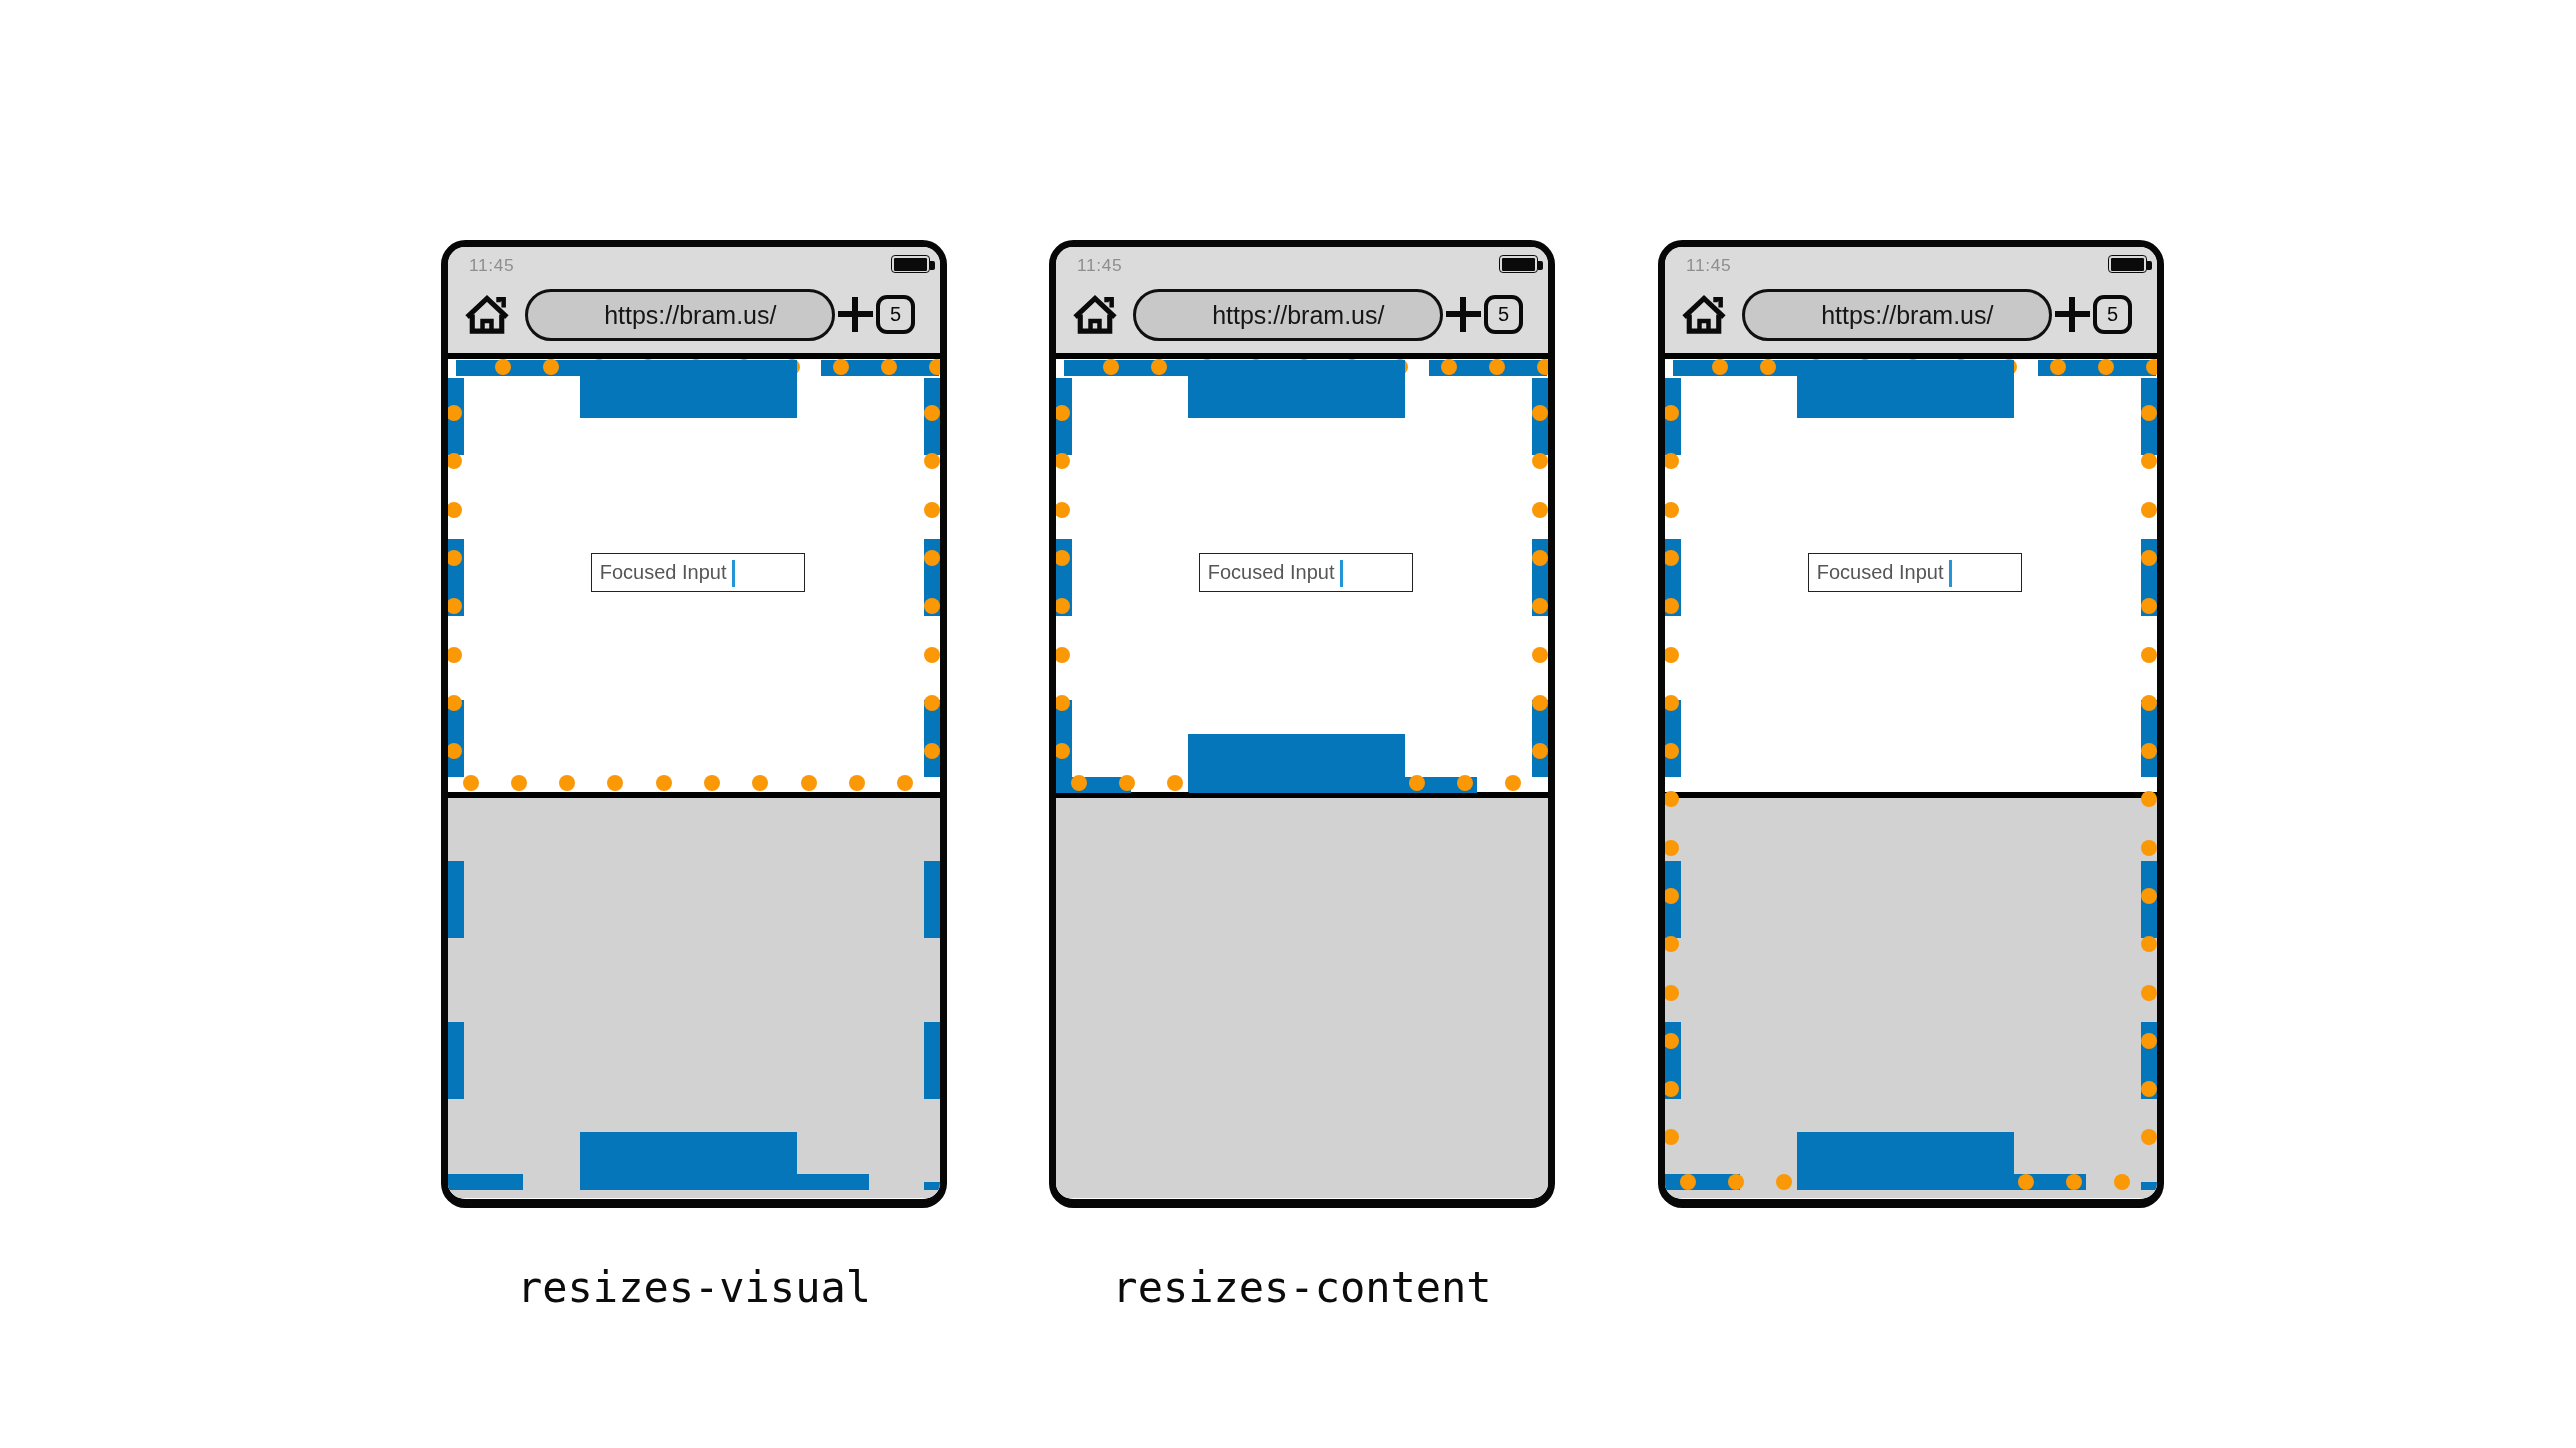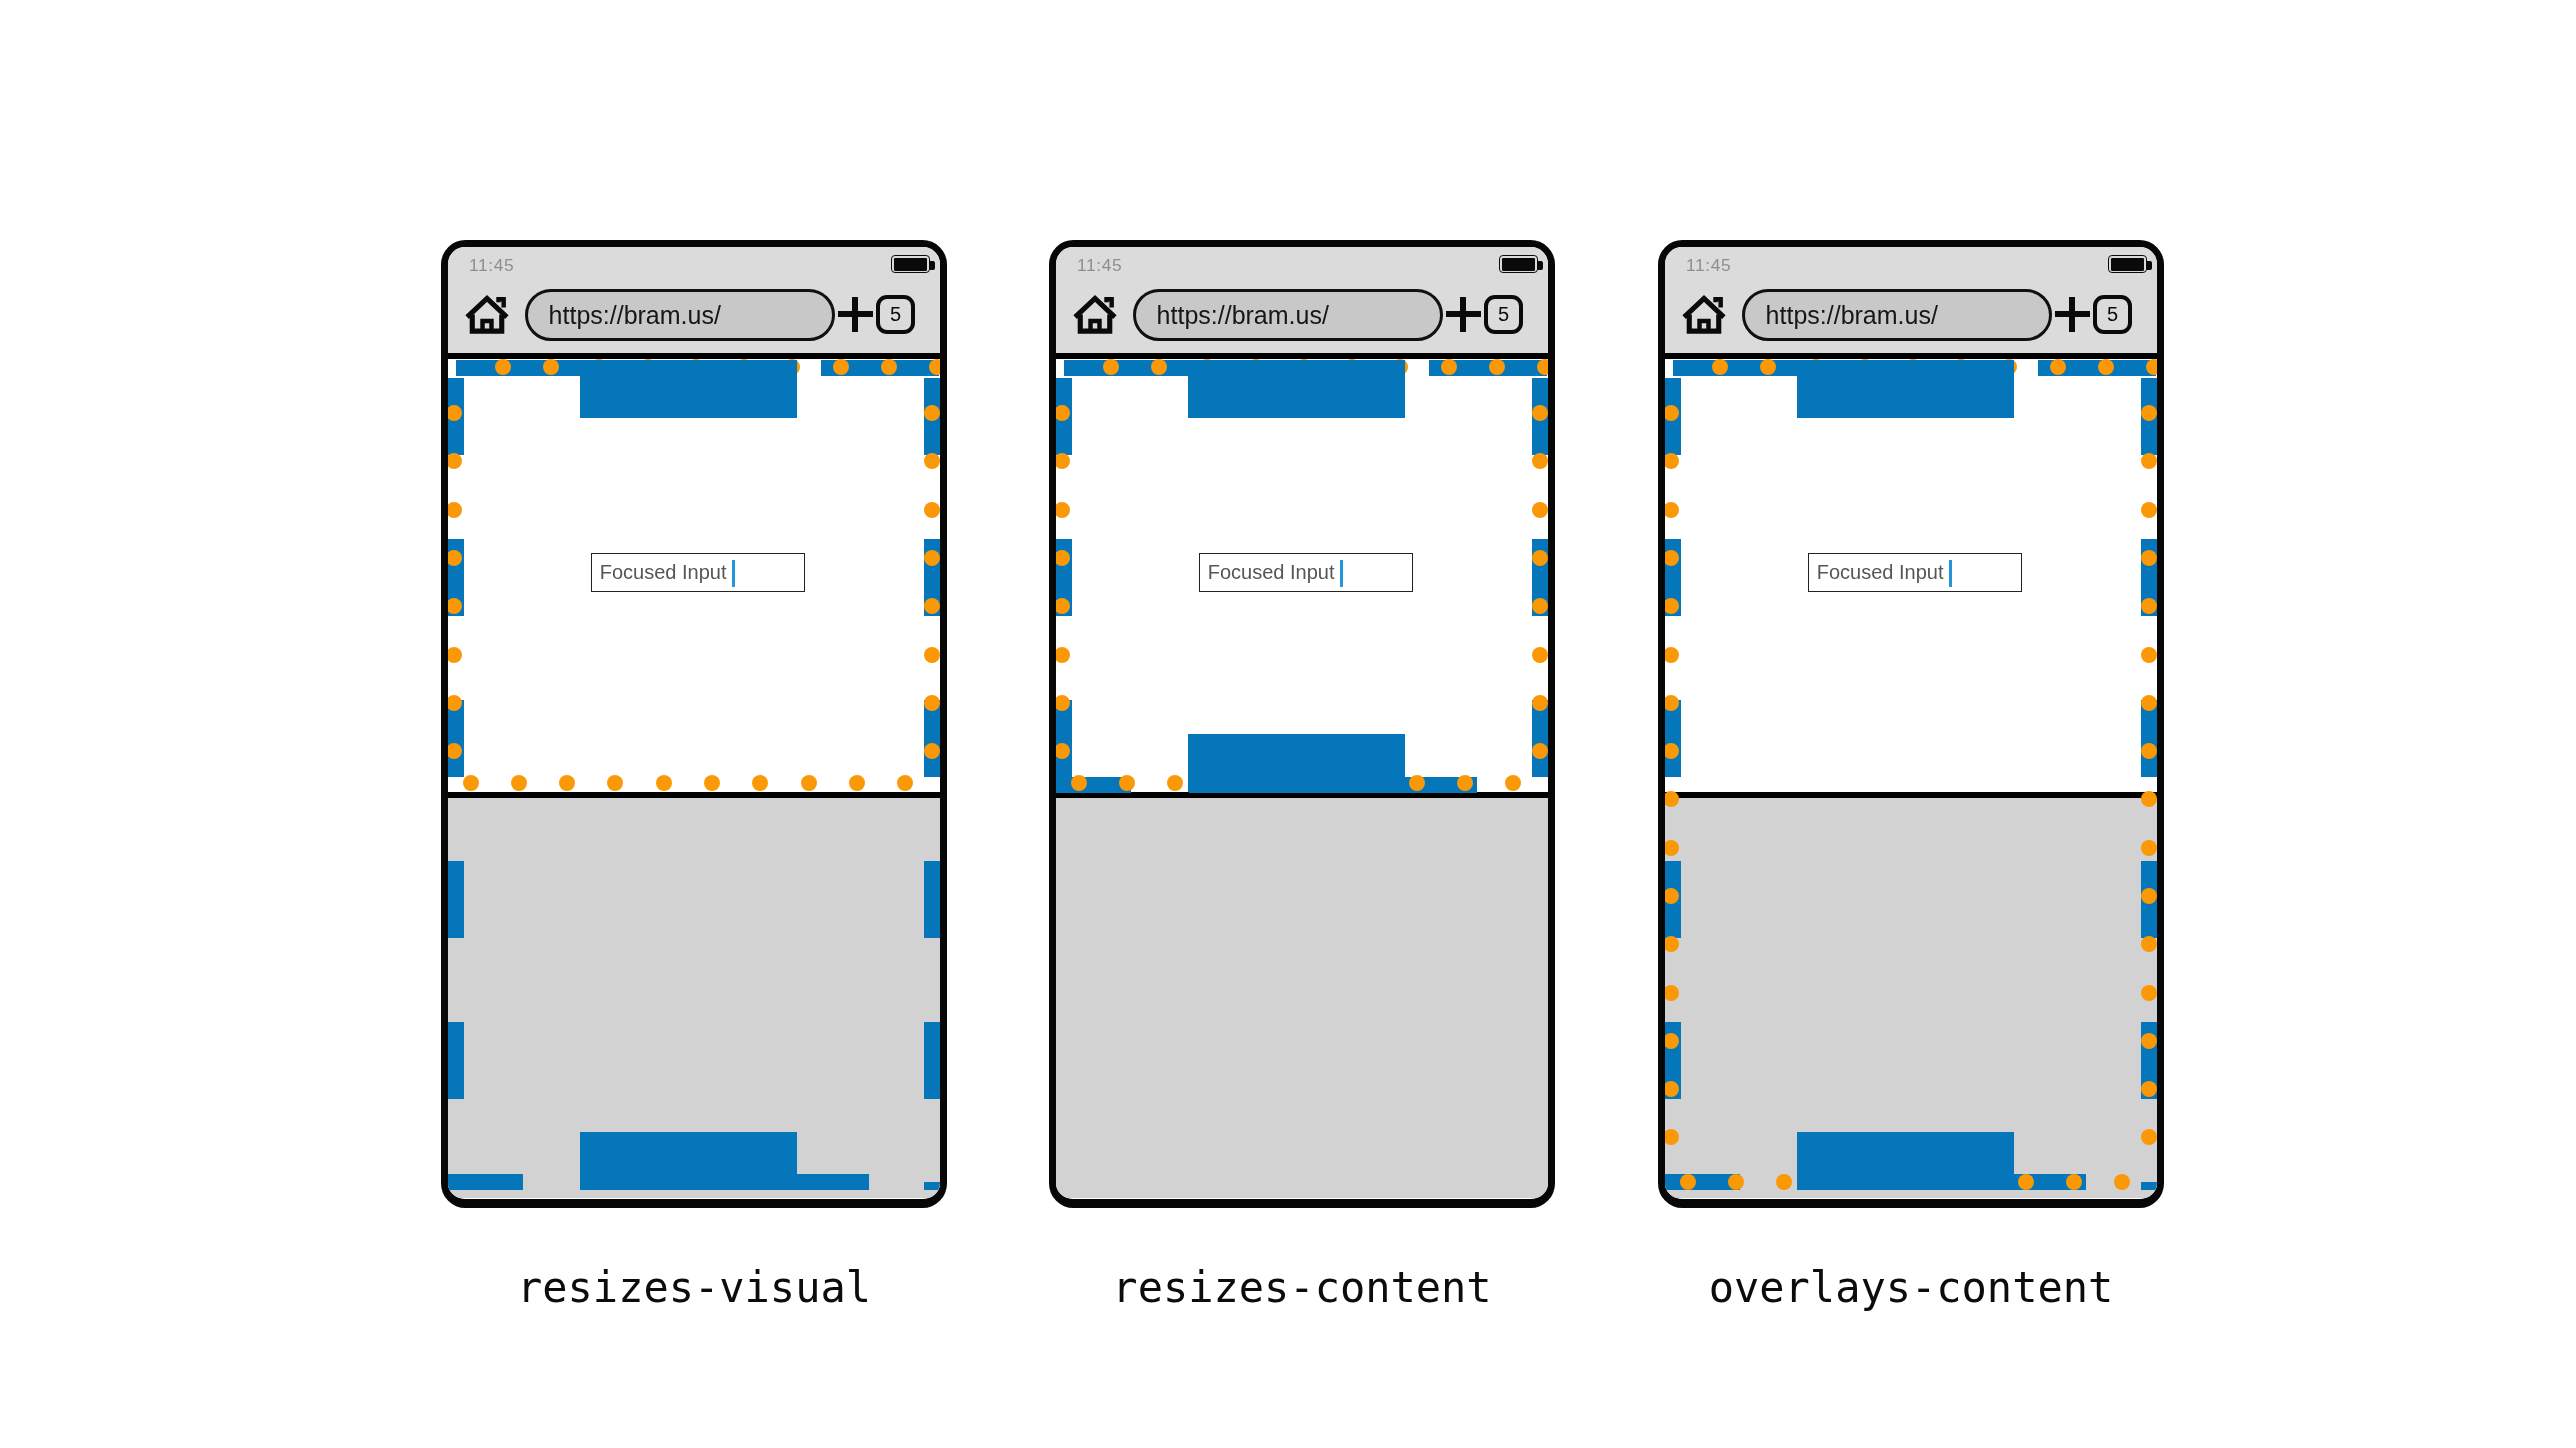--- a/index.html
+++ b/index.html
@@ -31,21 +31,21 @@
         letter-spacing:0.6px;}
   .battery{position:absolute;left:443px;top:8.4px;width:39px;height:18px;
            border:1.9px solid #0a0a0a;border-radius:3.9px;}
   .battery .fill{position:absolute;left:1.9px;top:1.9px;right:1.9px;bottom:1.9px;
                  background:#0a0a0a;border-radius:1.3px;}
   .battery .nub{position:absolute;right:-5.8px;top:4.5px;width:4.5px;height:9px;
                 background:#0a0a0a;border-radius:0 1.9px 1.9px 0;}
   .home{position:absolute;left:15px;top:47px;width:48px;height:41px;}
   .pill{position:absolute;left:77px;top:42px;width:310px;height:52px;
         background:var(--pill);border:3.2px solid #101010;border-radius:26px;
-        display:flex;align-items:center;padding-left:20.6px;}
+        display:flex;align-items:center;padding-left:20.6px;justify-content:center;}
   .url{font-size:25px;color:#161616;font-weight:400;}
   .plus{position:absolute;left:390px;top:50px;width:35px;height:35px;}
   .plus::before{content:"";position:absolute;left:0;top:14px;width:35px;height:6.4px;background:#0a0a0a;}
   .plus::after{content:"";position:absolute;left:14px;top:0;width:6.4px;height:35px;background:#0a0a0a;}
   .tabbtn{position:absolute;left:428px;top:48px;width:39px;height:39px;
           border:4.5px solid #0a0a0a;border-radius:11px;
           display:flex;align-items:center;justify-content:center;}
   .tabcount{font-size:20px;color:#0a0a0a;}
   .separator{position:absolute;left:0;top:106px;width:492px;height:6.4px;
              background:#000;z-index:5;}
@@ -348,15 +348,14 @@
         <div class="o z3" style="left: 476px; top: 834px; width: 16px; height: 16px;"></div>
         <div class="o z3" style="left: -1.6px; top: 882px; width: 16px; height: 16px;"></div>
         <div class="o z3" style="left: 476px; top: 882px; width: 16px; height: 16px;"></div>
         <div class="b z4" style="left: 132px; top: 113px; width: 217px; height: 58px;"></div>
         <div class="b z4" style="left: 132px; top: 885px; width: 217px; height: 58px;"></div>
       </div>
   </div>
 
   <div class="caption c2">resizes-content</div>
   <div class="caption c1">resizes-visual</div>
-  <div class="caption c3">overlays-content</div>
 </div>
 
 
 </body></html>

